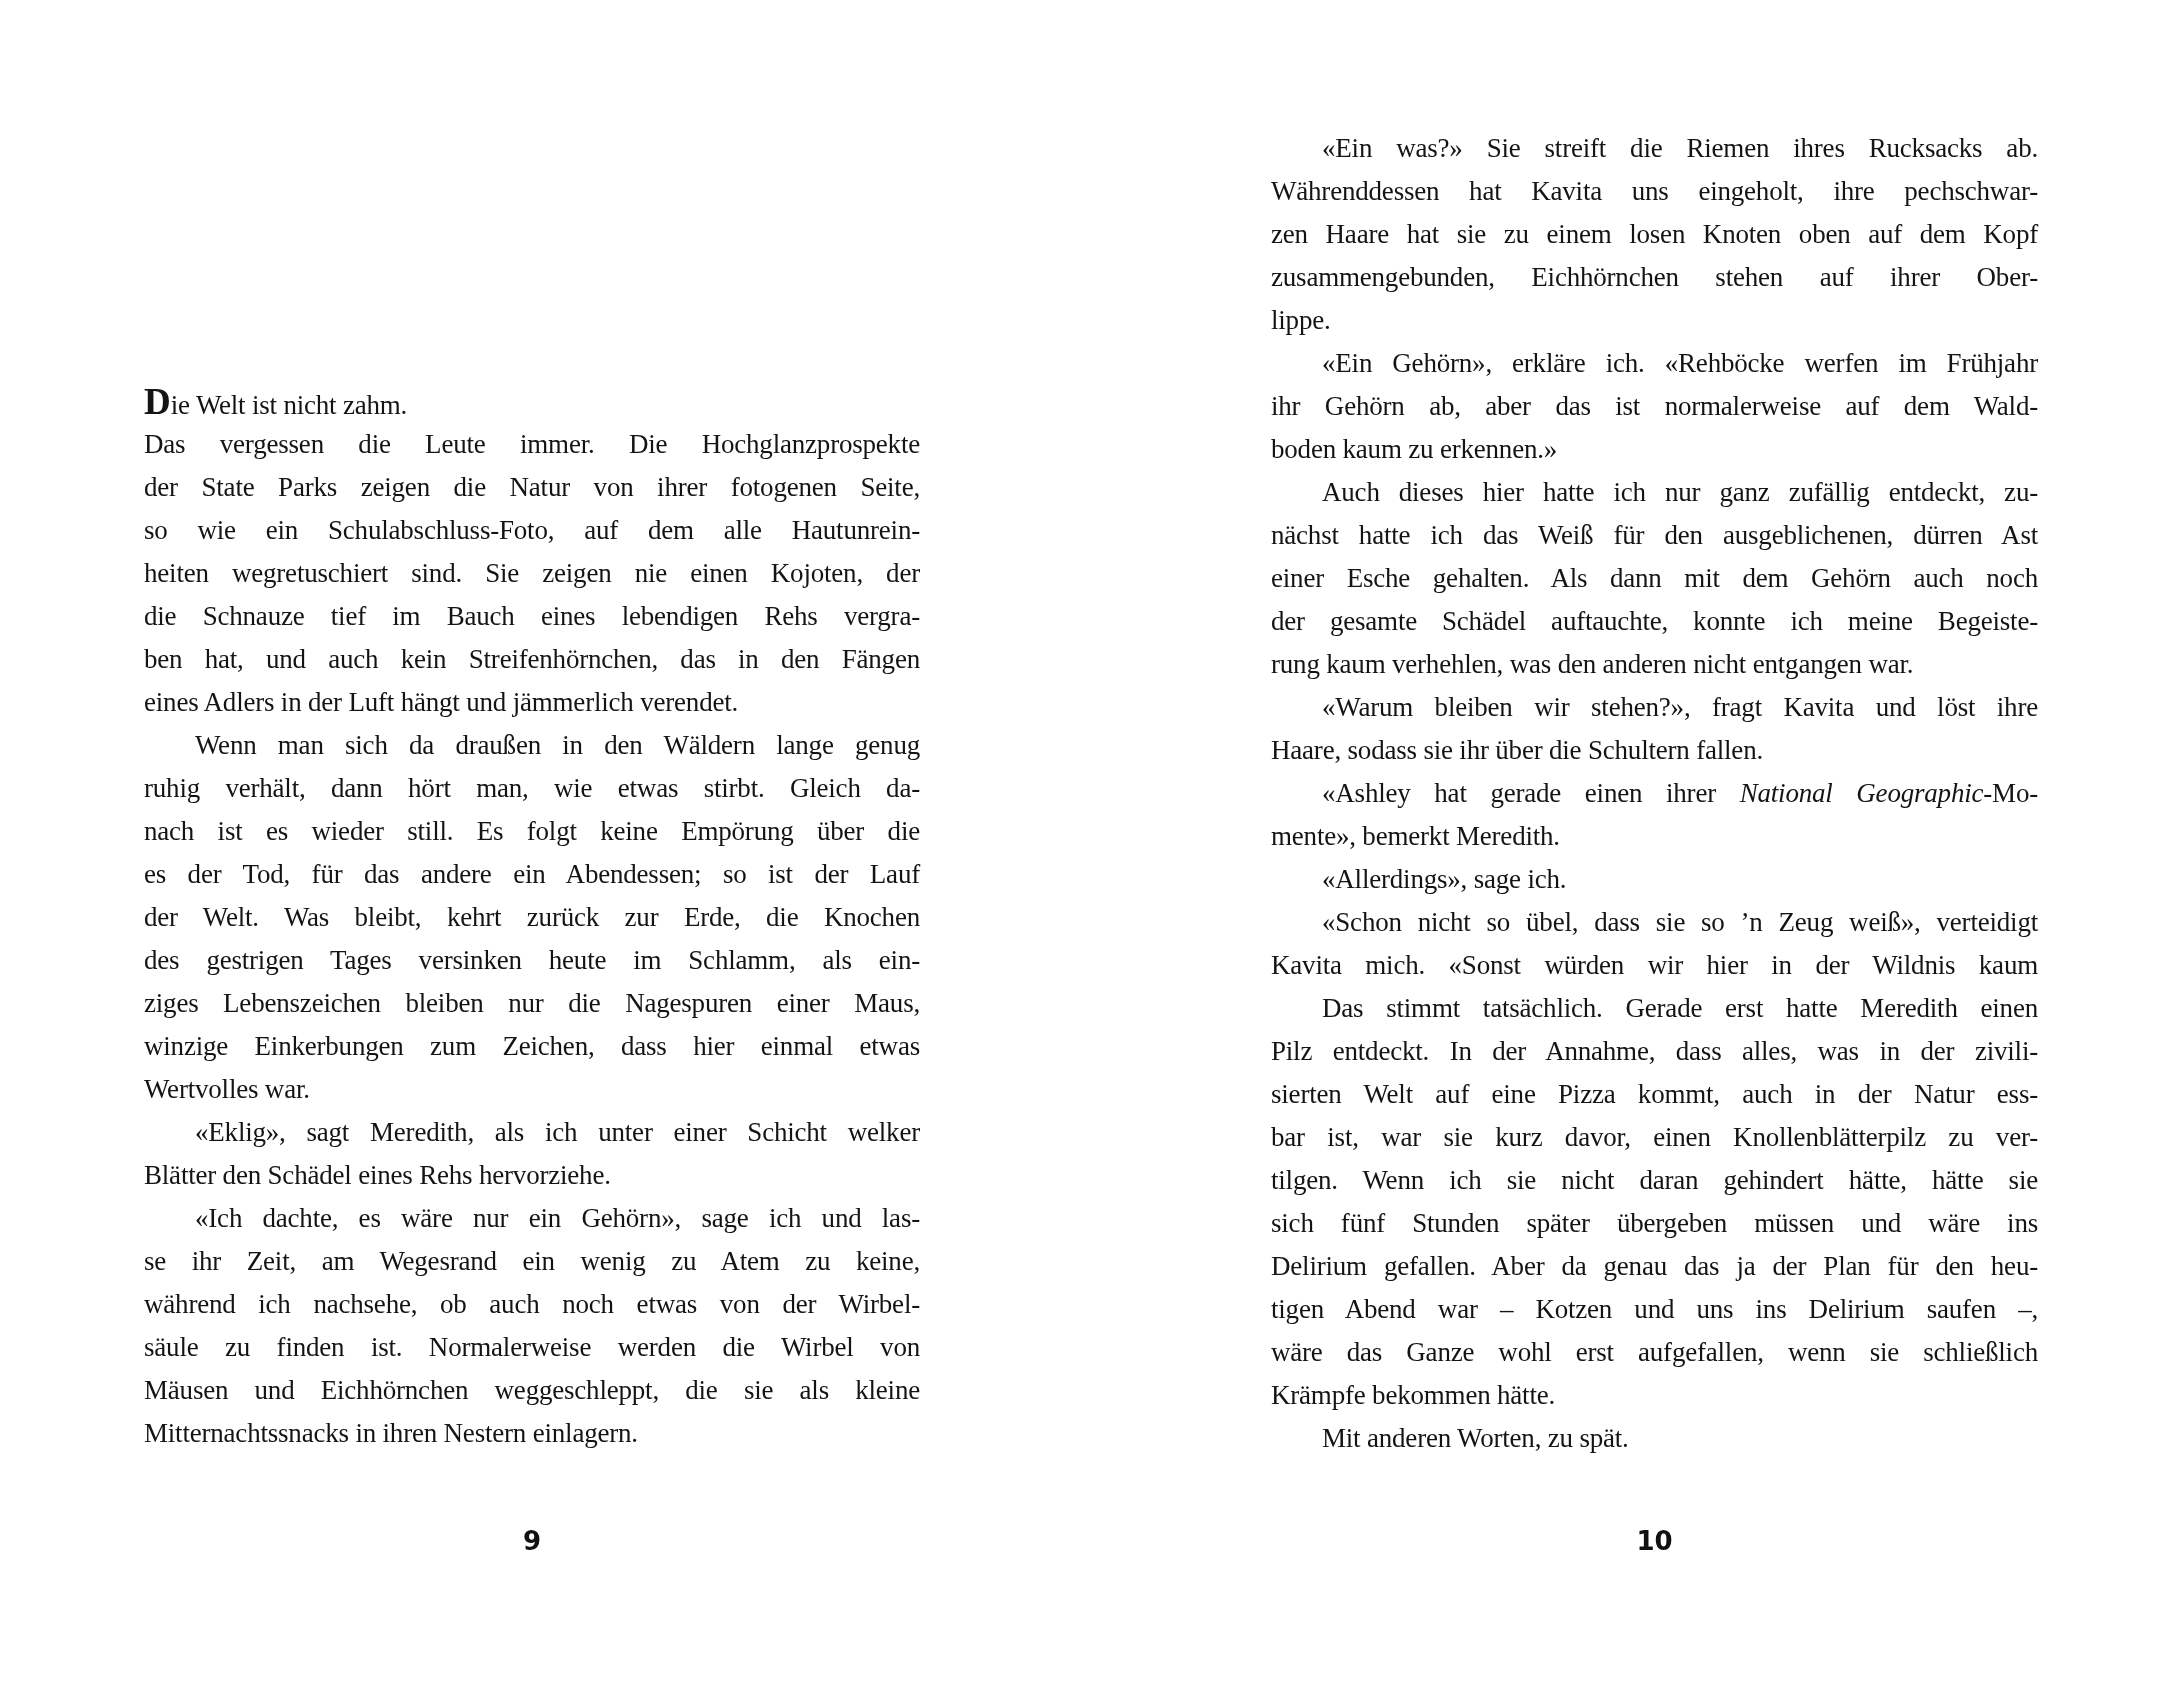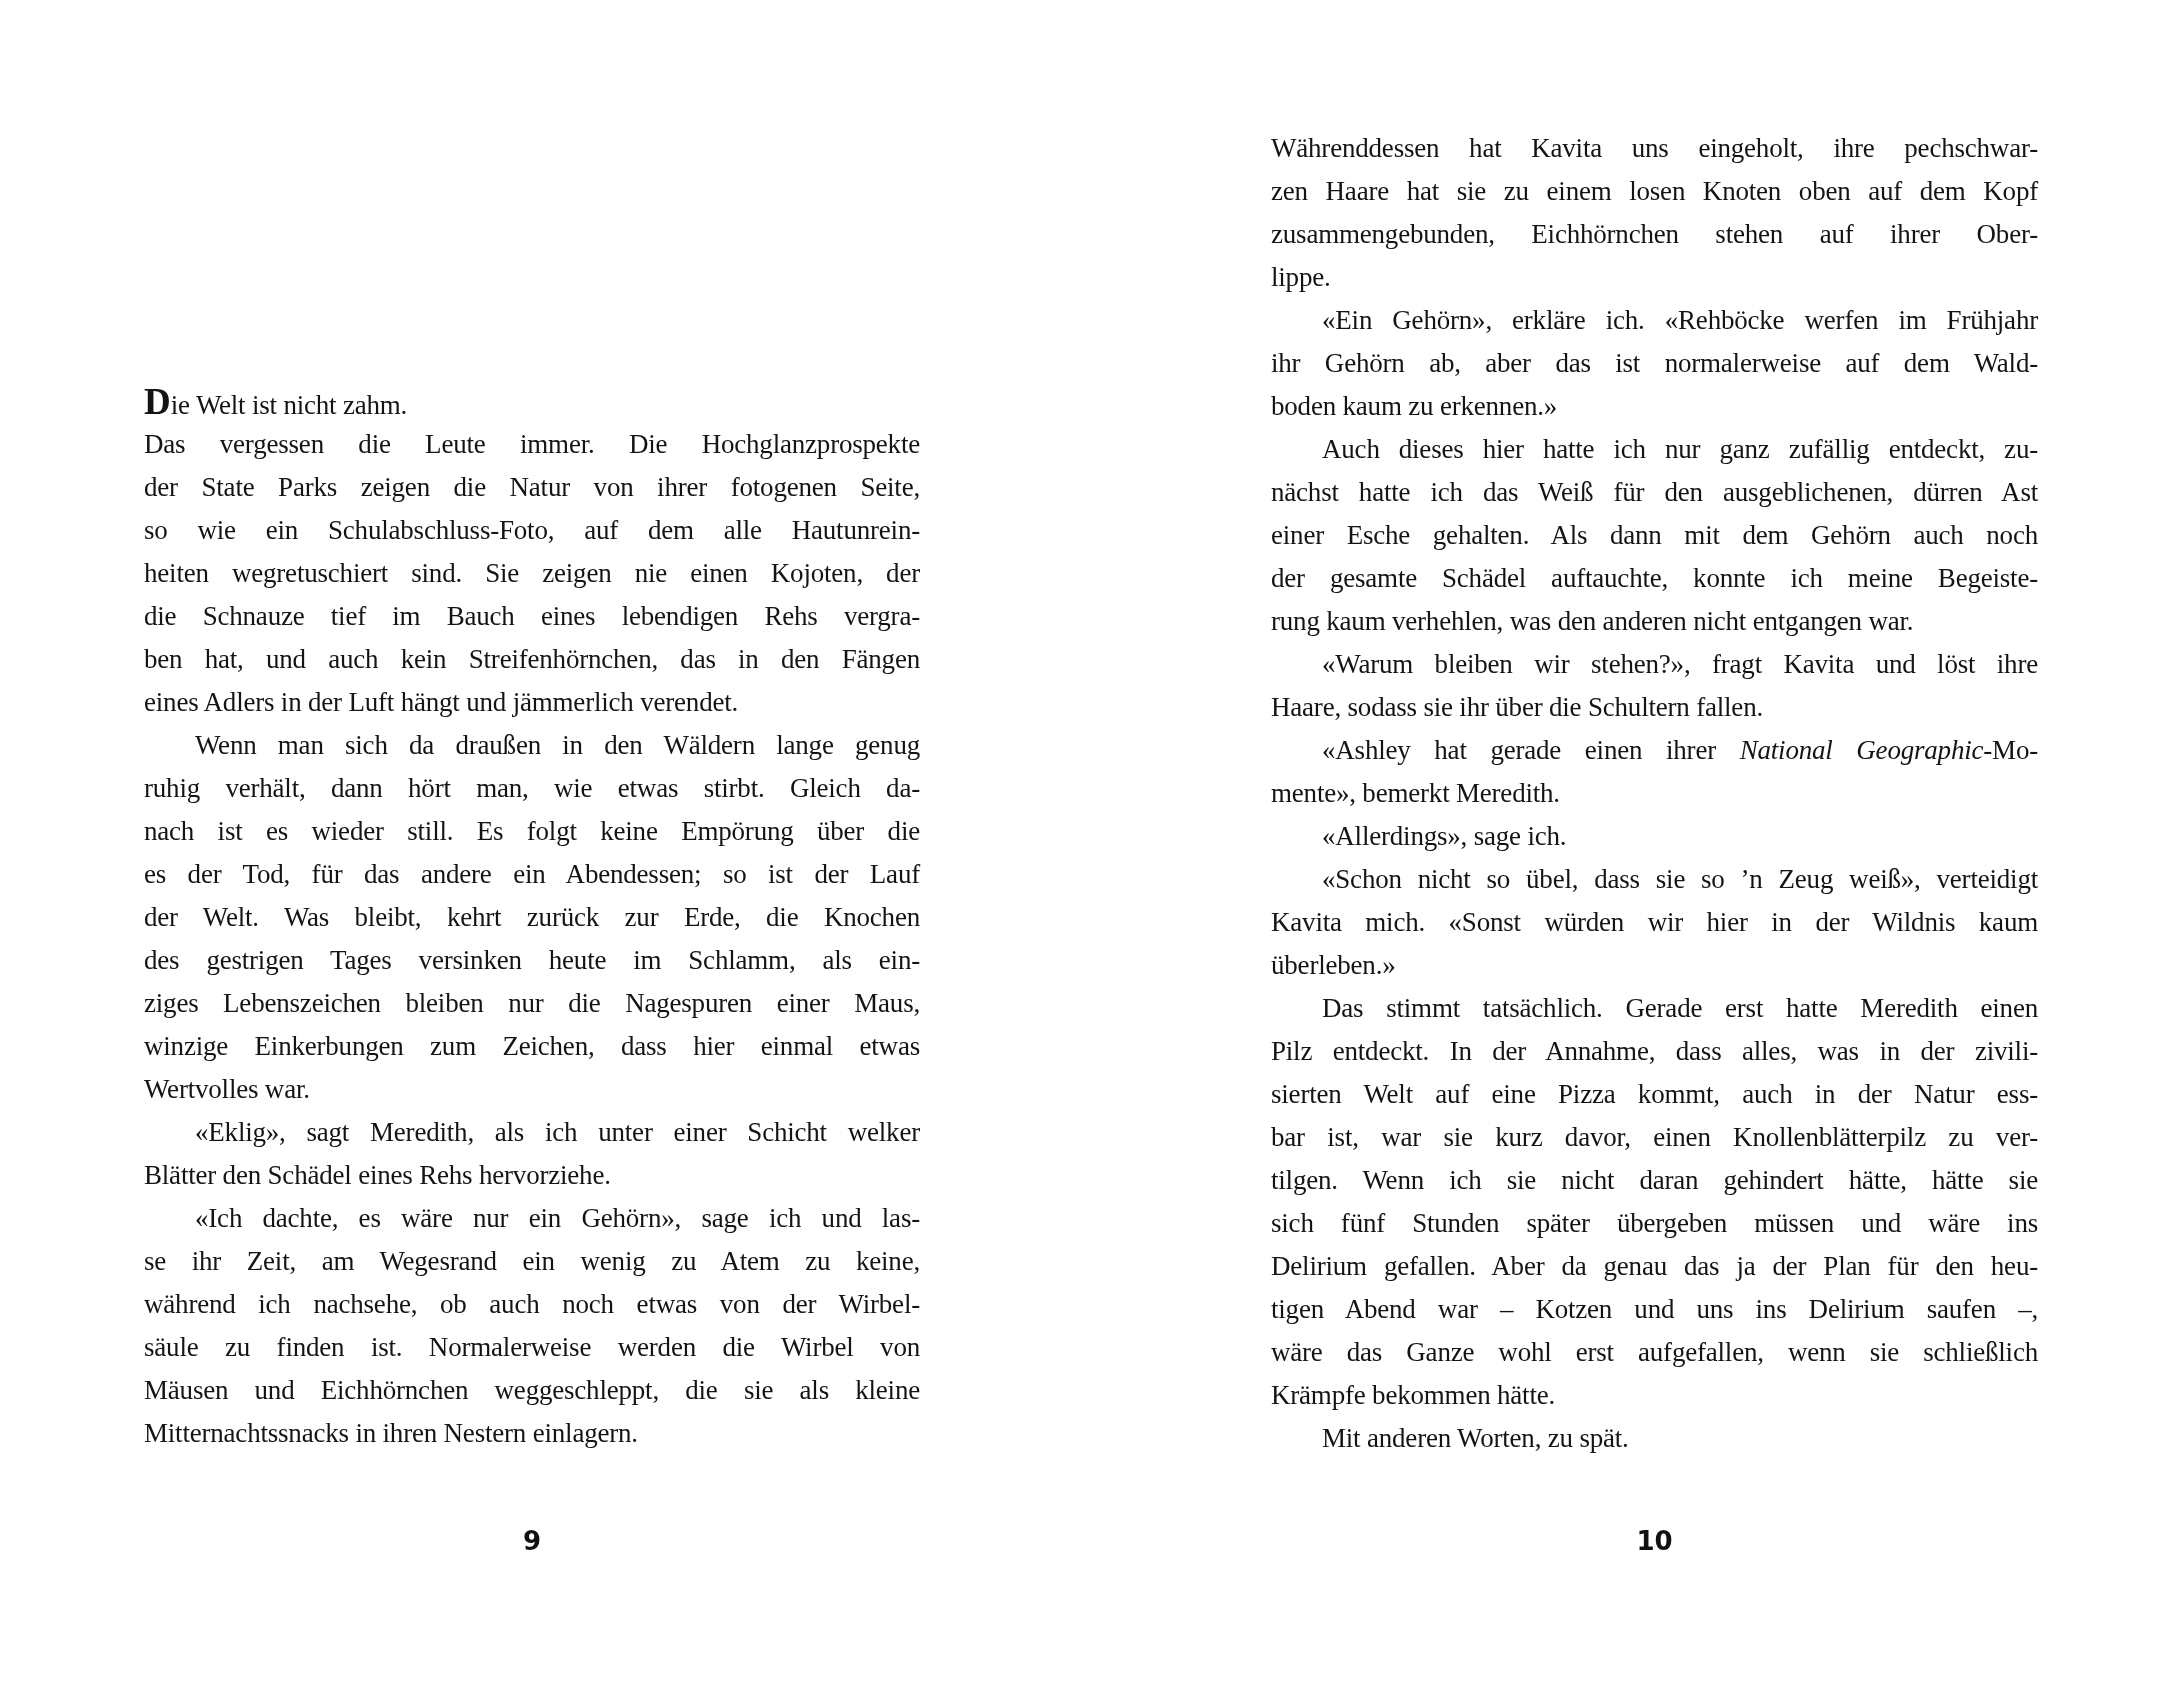--- a/index.html
+++ b/index.html
@@ -75,40 +75,40 @@
         <div class="line"><span>se ihr Zeit, am Wegesrand ein wenig zu Atem zu keine,</span></div>
         <div class="line"><span>während ich nachsehe, ob auch noch etwas von der Wirbel-</span></div>
         <div class="line"><span>säule zu finden ist. Normalerweise werden die Wirbel von</span></div>
         <div class="line"><span>Mäusen und Eichhörnchen weggeschleppt, die sie als kleine</span></div>
         <div class="line last"><span>Mitternachtssnacks in ihren Nestern einlagern.</span></div>
       </div>
   </div>
 
   <div id="page-right-column" class="page-column">
     <div class="lines">
+        <div class="line indent"><span>«Ein was?» Sie streift die Riemen ihres Rucksacks ab.</span></div>
         <div class="line"><span>Währenddessen hat Kavita uns eingeholt, ihre pechschwar-</span></div>
         <div class="line"><span>zen Haare hat sie zu einem losen Knoten oben auf dem Kopf</span></div>
         <div class="line"><span>zusammengebunden, Eichhörnchen stehen auf ihrer Ober-</span></div>
         <div class="line last"><span>lippe.</span></div>
         <div class="line indent"><span>«Ein Gehörn», erkläre ich. «Rehböcke werfen im Frühjahr</span></div>
         <div class="line"><span>ihr Gehörn ab, aber das ist normalerweise auf dem Wald-</span></div>
         <div class="line last"><span>boden kaum zu erkennen.»</span></div>
         <div class="line indent"><span>Auch dieses hier hatte ich nur ganz zufällig entdeckt, zu-</span></div>
         <div class="line"><span>nächst hatte ich das Weiß für den ausgeblichenen, dürren Ast</span></div>
         <div class="line"><span>einer Esche gehalten. Als dann mit dem Gehörn auch noch</span></div>
         <div class="line"><span>der gesamte Schädel auftauchte, konnte ich meine Begeiste-</span></div>
         <div class="line last"><span>rung kaum verhehlen, was den anderen nicht entgangen war.</span></div>
         <div class="line indent"><span>«Warum bleiben wir stehen?», fragt Kavita und löst ihre</span></div>
         <div class="line last"><span>Haare, sodass sie ihr über die Schultern fallen.</span></div>
         <div class="line indent"><span>«Ashley hat gerade einen ihrer </span><span class="it">National Geographic</span><span>-Mo-</span></div>
         <div class="line last"><span>mente», bemerkt Meredith.</span></div>
         <div class="line indent last"><span>«Allerdings», sage ich.</span></div>
         <div class="line indent"><span>«Schon nicht so übel, dass sie so ’n Zeug weiß», verteidigt</span></div>
         <div class="line"><span>Kavita mich. «Sonst würden wir hier in der Wildnis kaum</span></div>
-        <div class="line last"><span>überleben.»</span></div>
         <div class="line indent"><span>Das stimmt tatsächlich. Gerade erst hatte Meredith einen</span></div>
         <div class="line"><span>Pilz entdeckt. In der Annahme, dass alles, was in der zivili-</span></div>
         <div class="line"><span>sierten Welt auf eine Pizza kommt, auch in der Natur ess-</span></div>
         <div class="line"><span>bar ist, war sie kurz davor, einen Knollenblätterpilz zu ver-</span></div>
         <div class="line"><span>tilgen. Wenn ich sie nicht daran gehindert hätte, hätte sie</span></div>
         <div class="line"><span>sich fünf Stunden später übergeben müssen und wäre ins</span></div>
         <div class="line"><span>Delirium gefallen. Aber da genau das ja der Plan für den heu-</span></div>
         <div class="line"><span>tigen Abend war – Kotzen und uns ins Delirium saufen –,</span></div>
         <div class="line"><span>wäre das Ganze wohl erst aufgefallen, wenn sie schließlich</span></div>
         <div class="line last"><span>Krämpfe bekommen hätte.</span></div>

